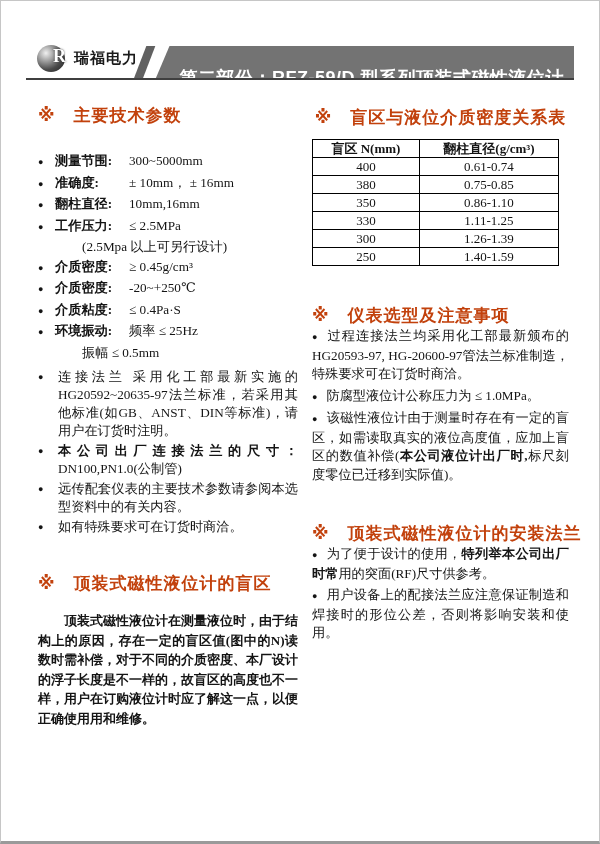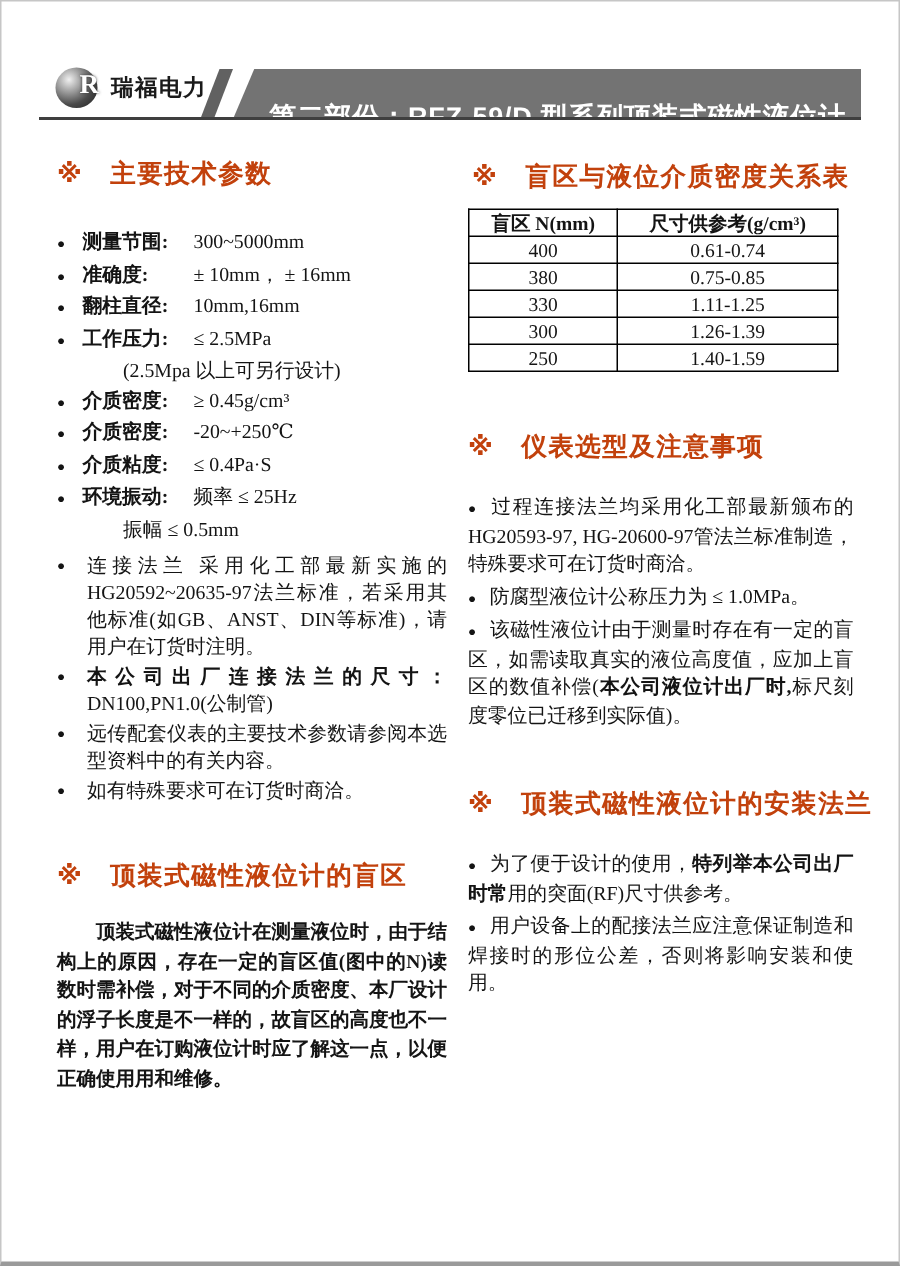--- a/index.html
+++ b/index.html
@@ -73,21 +73,21 @@
     text-align:justify; text-indent:2em; font-weight:bold;
   }
   
   .density-table { margin-top:10px; border-collapse:collapse; width:247px; }
   .density-table th, .density-table td {
     border:1px solid #000000; text-align:center; height:18px;
     font-size:13px; padding:0 2px; line-height:17px;
   }
   .density-table th { font-weight:bold; }
   
-  .r-items { margin-top:20px; }
+  .r-items { }
   .r-item { font-size:13.2px; line-height:18.5px; text-align:justify; margin-bottom:3px; }
   .r-item .dot { font-size:9px; margin-right:9px; }
 </style>
 </head>
 <body>
 
 <div class="page">
 
   <div class="logo-group">
     <div class="logo-sphere">
@@ -172,33 +172,37 @@
     <p class="blind-par">顶装式磁性液位计在测量液位时，由于结构上的原因，存在一定的盲区值(图中的N)读数时需补偿，对于不同的介质密度、本厂设计的浮子长度是不一样的，故盲区的高度也不一样，用户在订购液位计时应了解这一点，以便正确使用用和维修。</p>
   </div>
 
   <div class="col-right">
     <div class="sec-title t-table">※　盲区与液位介质密度关系表</div>
 
     <table class="density-table">
       <thead>
         <tr>
           <th>盲区 N(mm)</th>
-          <th>尺寸供参考(g/cm³)</th>
+          <th>翻柱直径(g/cm³)</th>
         </tr>
       </thead>
       <tbody>
         <tr>
             <td>400</td>
             <td>0.61-0.74</td>
           </tr>
         <tr>
             <td>380</td>
             <td>0.75-0.85</td>
           </tr>
         <tr>
+            <td>350</td>
+            <td>0.86-1.10</td>
+          </tr>
+        <tr>
             <td>330</td>
             <td>1.11-1.25</td>
           </tr>
         <tr>
             <td>300</td>
             <td>1.26-1.39</td>
           </tr>
         <tr>
             <td>250</td>
             <td>1.40-1.59</td>

